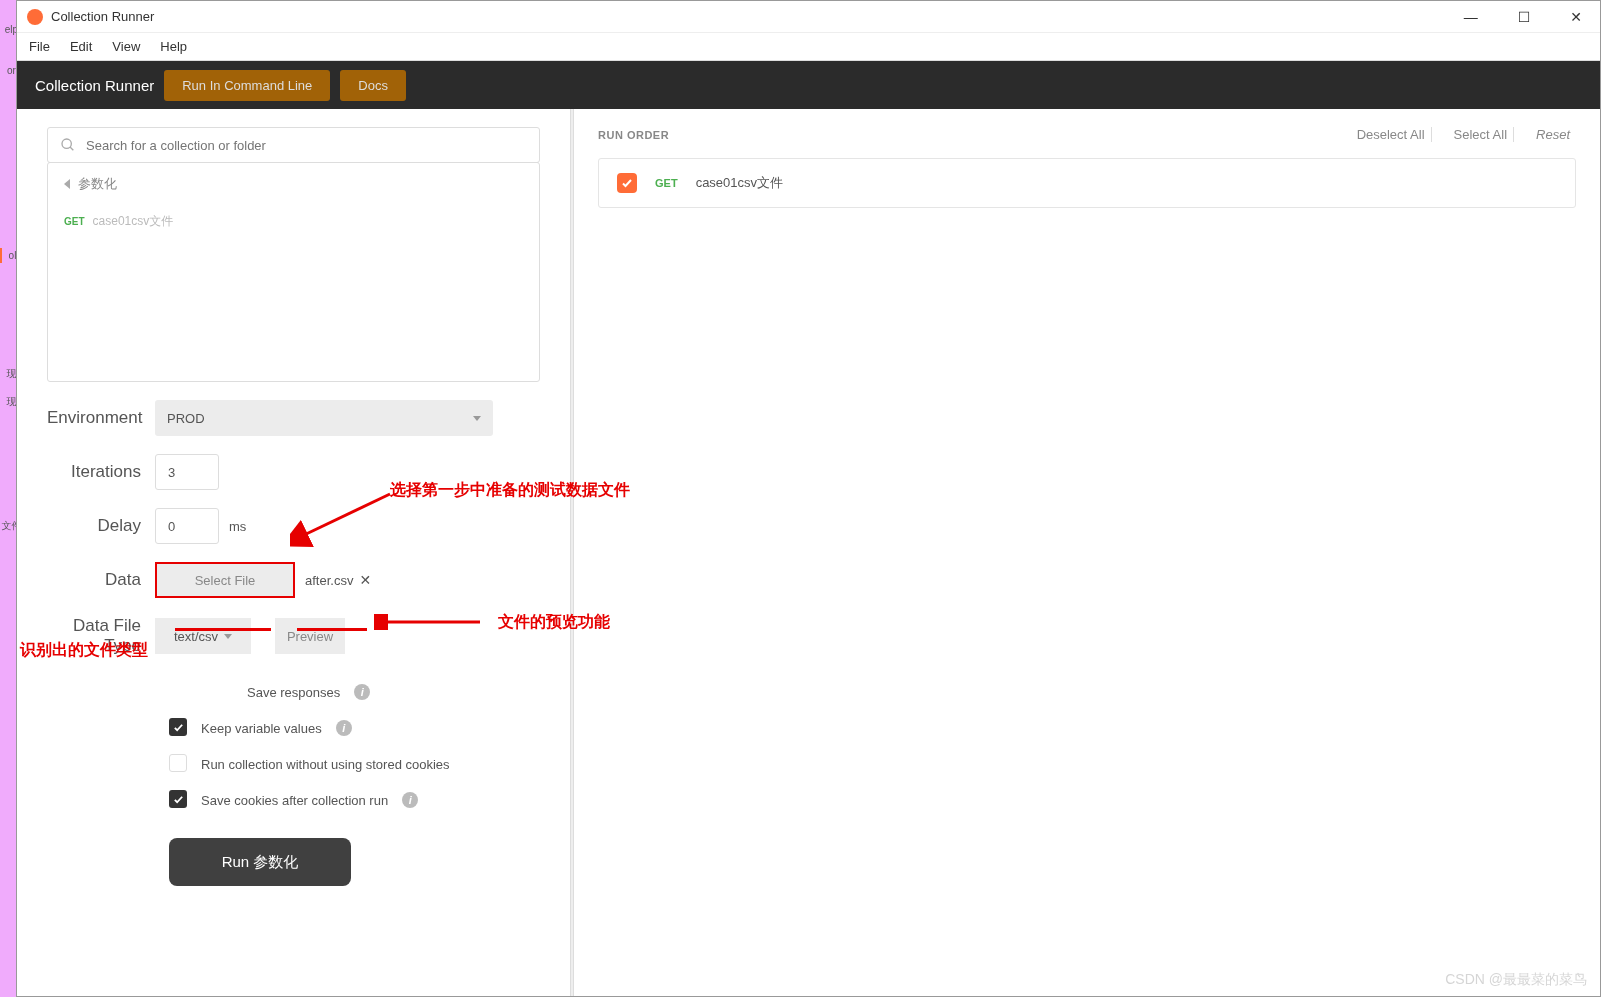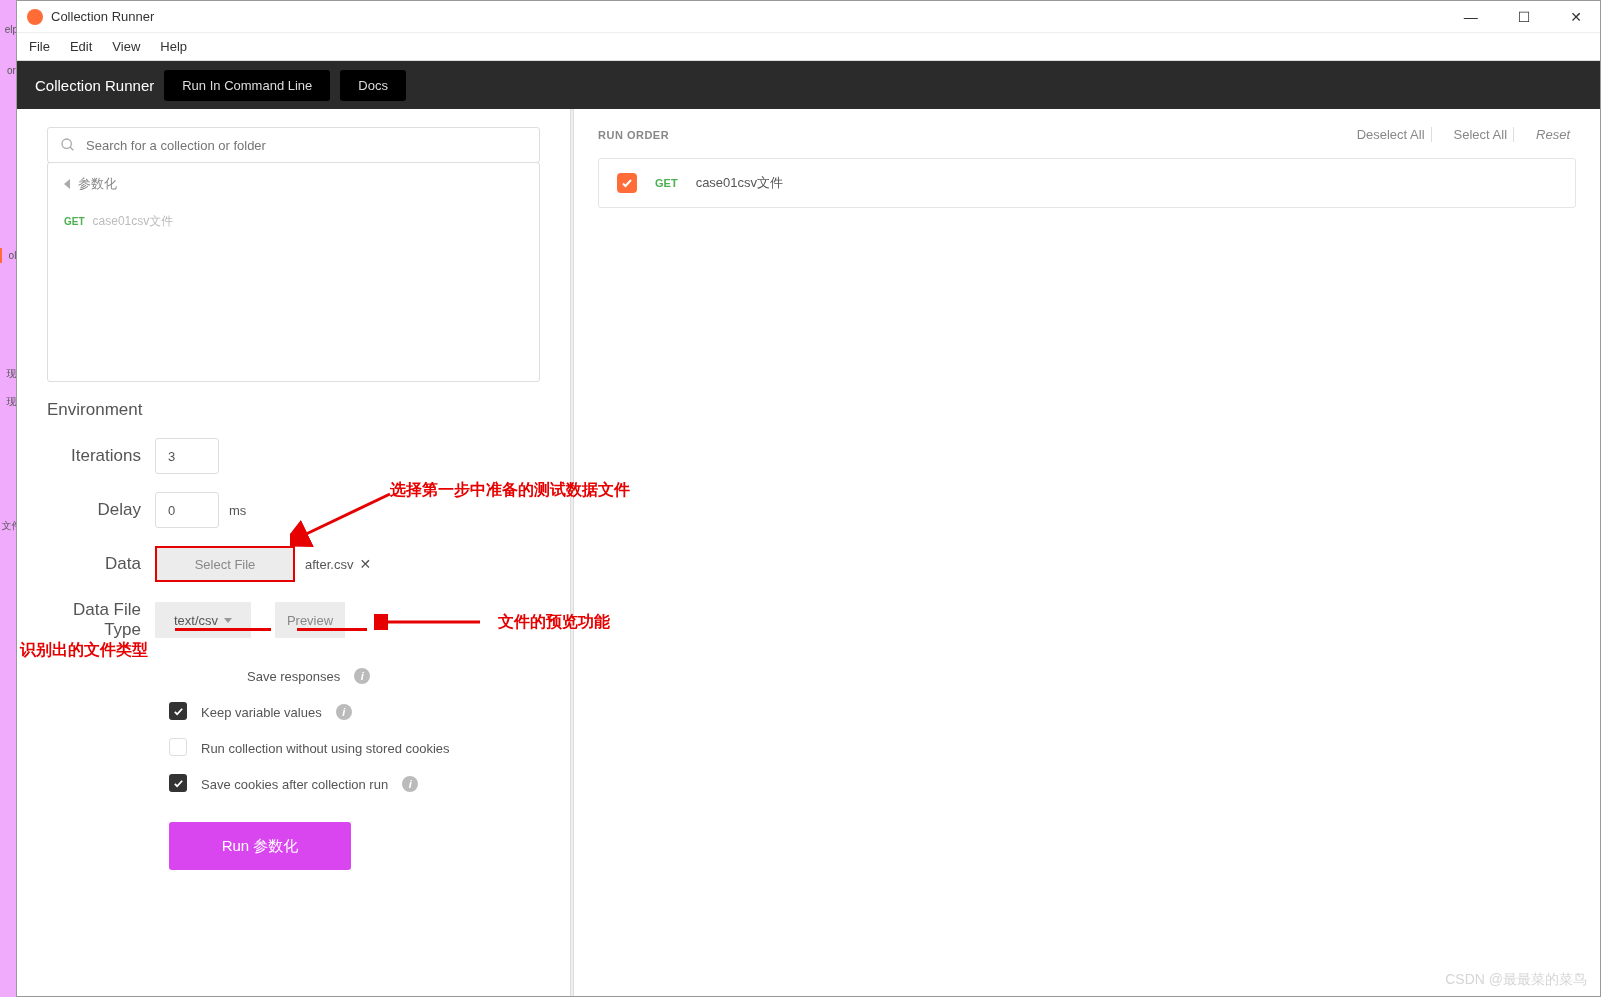--- a/index.html
+++ b/index.html
@@ -20,21 +20,21 @@
 .menubar { height: 28px; display: flex; align-items: center; padding: 0 12px; gap: 20px; font-size: 13px; color: #333; border-bottom: 1px solid #ddd; }
 .menubar span { cursor: pointer; }
 
 .header { height: 48px; background: #2b2b2b; display: flex; align-items: center; padding: 0 18px; color: #fff; }
 .header .htitle { font-size: 15px; flex: 0 0 auto; }
 .header .center { flex: 1; display: flex; justify-content: center; align-items: center; gap: 8px; }
 .header .grid-icon { display: inline-flex; flex-wrap: wrap; width: 16px; height: 16px; gap: 2px; }
 .header .grid-icon i { width: 6px; height: 6px; background: #fff; }
 .header .workspace { font-size: 14px; }
 .header .caret { border-top: 5px solid #ccc; border-left: 4px solid transparent; border-right: 4px solid transparent; display: inline-block; margin-left: 4px; }
-.header .hbtn { background: #000000; color: #ddd; padding: 8px 18px; font-size: 13px; border-radius: 3px; margin-left: 10px; cursor: pointer; }
+.header .hbtn { background: #a16207; color: #ddd; padding: 8px 18px; font-size: 13px; border-radius: 3px; margin-left: 10px; cursor: pointer; }
 
 .content { flex: 1; display: flex; overflow: hidden; }
 
 .leftpanel { width: 553px; background: #fff; padding: 18px 30px; display: flex; flex-direction: column; position: relative; }
 
 .searchbox { border: 1px solid #ddd; border-radius: 3px; height: 36px; display: flex; align-items: center; padding: 0 12px; gap: 10px; }
 .searchbox svg { width: 16px; height: 16px; stroke: #aaa; }
 .searchbox input { border: none; outline: none; flex: 1; font-size: 13px; color: #555; }
 
 .folderbox { border: 1px solid #ddd; border-radius: 3px; margin-top: -1px; height: 220px; }
@@ -61,21 +61,21 @@
 
 .checkrow { display: flex; align-items: flex-end; margin-top: 18px; gap: 14px; margin-left: 122px; }
 .checkrow.first { margin-top: 28px; }
 .cbox { width: 18px; height: 18px; border-radius: 3px; display: flex; align-items: center; justify-content: center; }
 .cbox.checked { background: #333; color: #fff; }
 .cbox.unchecked { border: 1px solid #ddd; }
 .cbox svg { width: 11px; height: 11px; }
 .check-label { font-size: 13px; color: #555; }
 .info-icon { width: 16px; height: 16px; background: #bbb; border-radius: 50%; display: flex; align-items: center; justify-content: center; color: #fff; font-size: 11px; font-weight: bold; font-style: italic; }
 
-.runbtn { background: #d946ef; color: #fff; width: 182px; height: 48px; font-size: 15px; border: none; border-radius: 3px; margin-top: 30px; margin-left: 122px; cursor: pointer; }
+.runbtn { background: #404040; color: #fff; width: 182px; height: 48px; font-size: 15px; border: none; border-radius: 8px; margin-top: 30px; margin-left: 122px; cursor: pointer; }
 
 .divider { width: 4px; background: #eee; border-left: 1px solid #ddd; border-right: 1px solid #ddd; }
 
 .rightpanel { flex: 1; background: #fff; padding: 18px 24px; position: relative; }
 .run-order-header { display: flex; align-items: center; justify-content: space-between; color: #888; font-size: 11px; margin-bottom: 16px; }
 .run-order-header .ractions { display: flex; gap: 16px; font-size: 13px; color: #888; }
 .run-order-header .ractions span { cursor: pointer; padding: 0 6px; border-right: 1px solid #ddd; }
 .run-order-header .ractions span:last-child { border: none; font-style: italic; }
 
 .reqbox { border: 1px solid #e5e5e5; border-radius: 3px; padding: 14px 18px; display: flex; align-items: center; gap: 18px; }
@@ -140,20 +140,24 @@
           <span>参数化</span>
         </div>
         <div class="folder-item">
           <span class="method">GET</span>
           <span>case01csv文件</span>
         </div>
       </div>
 
       <div class="formrow">
         <div class="label">Environment</div>
+        <div class="select-env">
+          <span>PROD</span>
+          <span style="border-top:5px solid #999;border-left:4px solid transparent;border-right:4px solid transparent"></span>
+        </div>
       </div>
 
       <div class="formrow">
         <div class="label">Iterations</div>
         <input class="textinput" value="3" style="">
       </div>
 
       <div class="formrow">
         <div class="label">Delay</div>
         <input class="textinput" value="0" style="">

